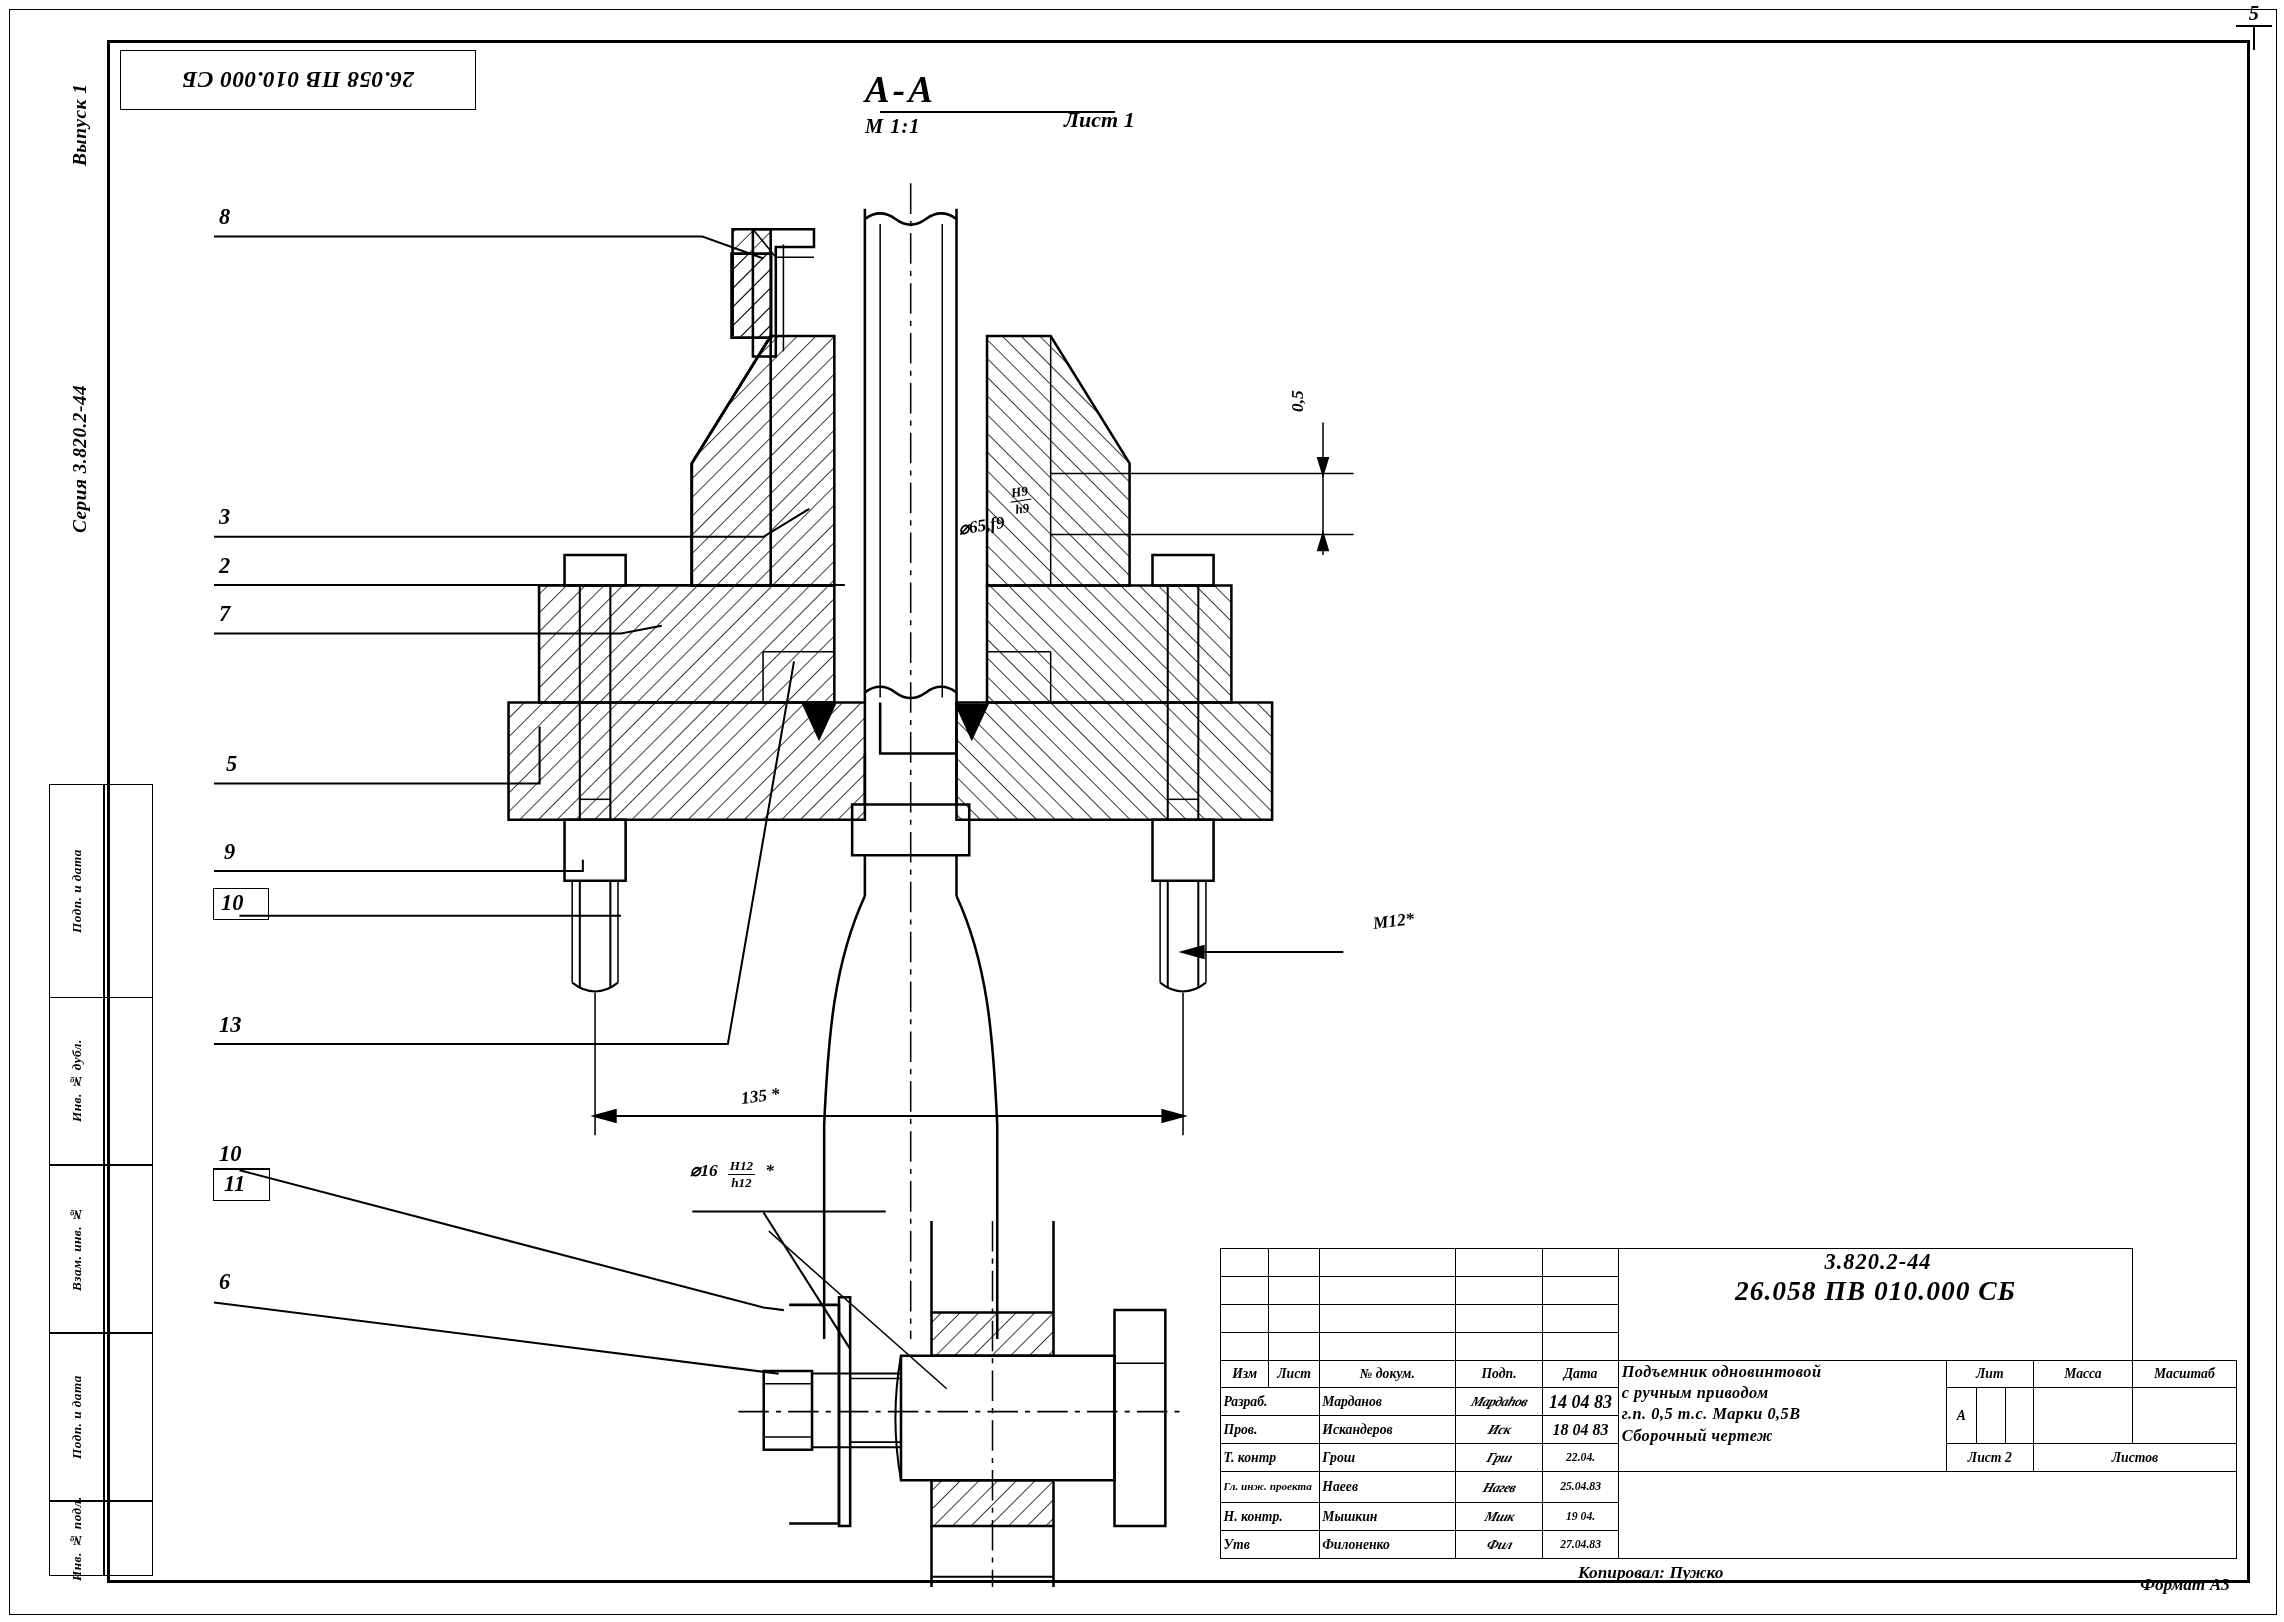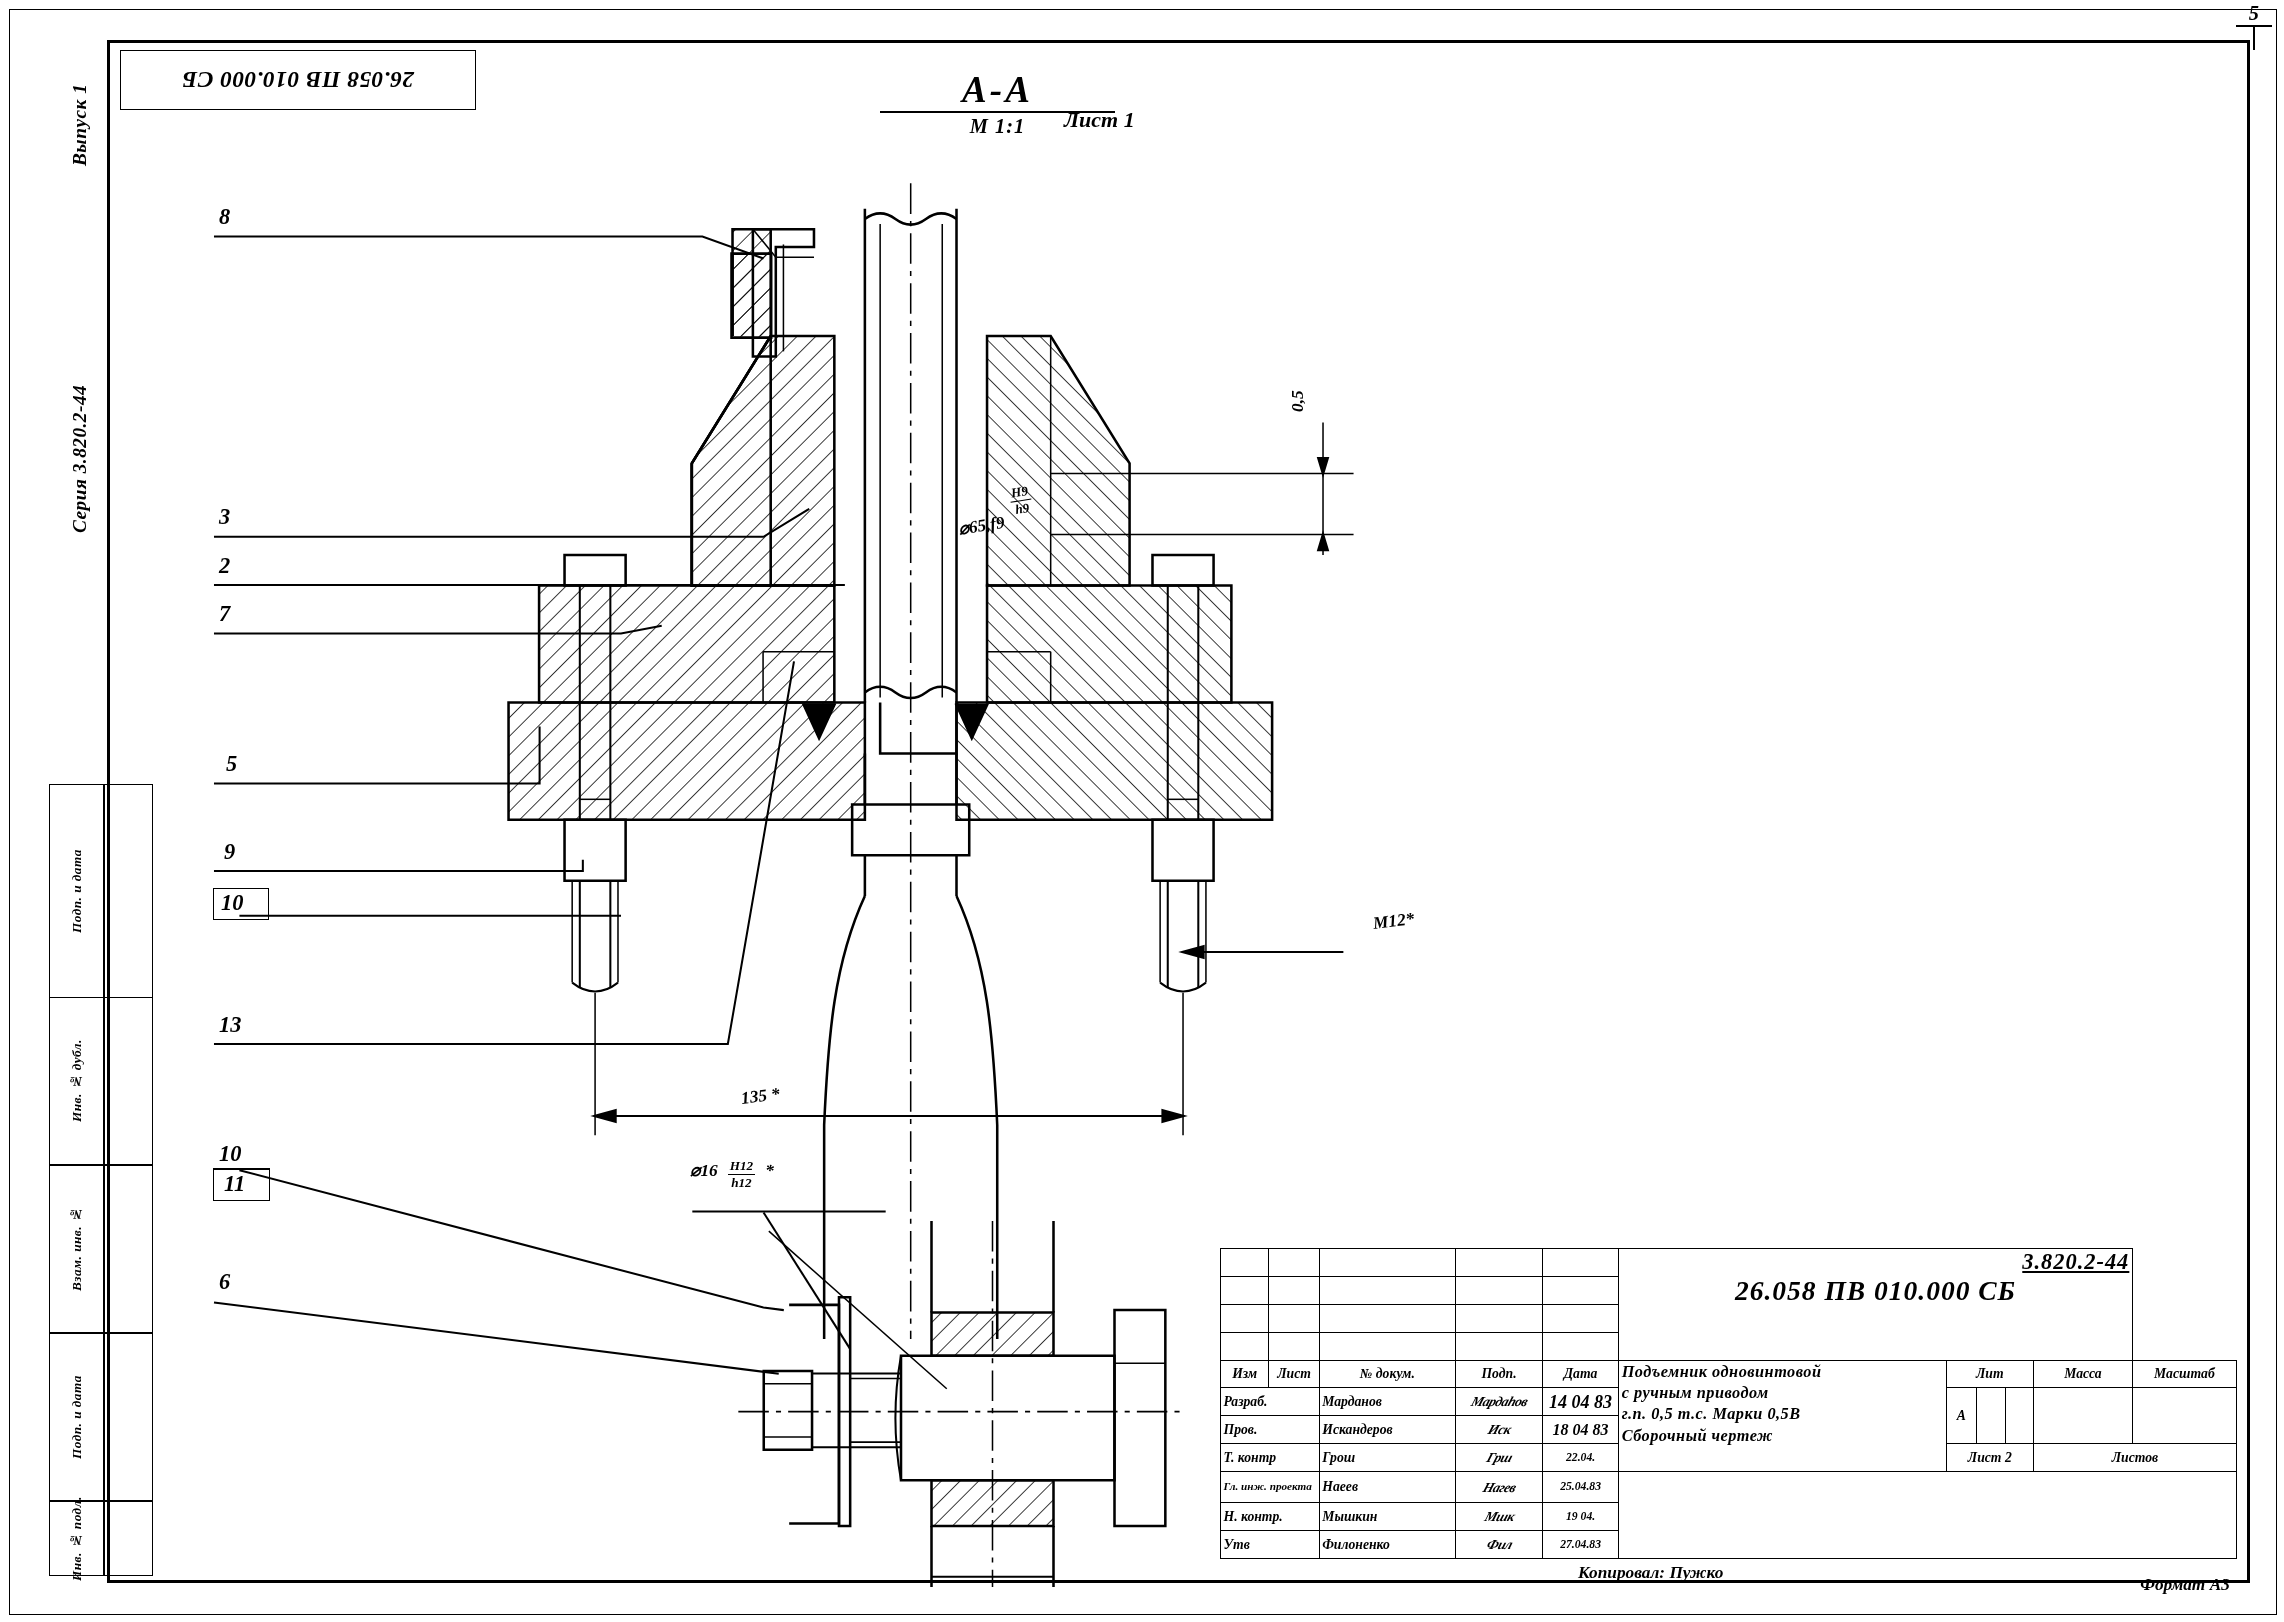--- a/index.html
+++ b/index.html
@@ -14,21 +14,21 @@
   .vtext{writing-mode:vertical-rl;transform:rotate(180deg);
          font-family:"Liberation Serif",serif;font-style:italic;font-weight:700;
          white-space:nowrap;display:flex;align-items:center;justify-content:center;
          width:100%;height:100%;letter-spacing:0.5px;}
   
   #dwg-num-box{left:120px;top:50px;width:356px;height:60px;border:1.5px solid #000;box-sizing:border-box;}
   #dwg-num-box .inner{transform:rotate(180deg);width:100%;height:100%;
       display:flex;align-items:center;justify-content:center;
       font-style:italic;font-weight:700;font-size:23.4px;letter-spacing:0.5px;}
   
-  #section-title{left:865px;top:71px;width:265px;text-align:center;}
+  #section-title{left:865px;top:71px;width:265px;text-align:left;}
   #section-title .aa{font-size:37px;font-weight:700;font-style:italic;letter-spacing:3.1px;line-height:1;}
   #section-title .rule{border-top:2.5px solid #000;margin:3.1px 15.3px 2px 15.3px;}
   #section-title .scale{font-size:20.4px;font-style:italic;font-weight:700;letter-spacing:1px;}
   #sheet-label{left:1064px;top:107px;font-size:22px;font-style:italic;font-weight:700;}
   
   #page-num{right:12.2px;top:3.1px;width:36px;text-align:center;}
   #page-num .n{font-size:20.4px;font-style:italic;font-weight:700;line-height:1;}
   #page-num .bar{border-top:2px solid #000;width:36px;margin-top:1px;}
   #page-num .stem{width:2px;height:23.4px;background:#000;margin:0 auto;}
   
@@ -362,21 +362,21 @@
     </colgroup>
 
     <tbody>
         <tr style="height:26.5px">
       <td></td>
       <td></td>
       <td></td>
       <td></td>
       <td></td>
       <td rowspan="4" colspan="5" class="ctr" style="vertical-align:top;">
-        <div class="big1" style="text-align:right;padding-left:5.1px;padding-top:2px;text-decoration:underline;">3.820.2-44</div>
+        <div class="big1" style="text-align:center;padding-left:5.1px;padding-top:2px;">3.820.2-44</div>
         <div class="big2" style="text-align:center;padding-top:3.1px;">26.058 ПВ 010.000 СБ</div>
       </td>
       <td style="border:none"></td>
     </tr>
     <tr style="height:26.5px">
       <td></td>
       <td></td>
       <td></td>
       <td></td>
       <td></td>

